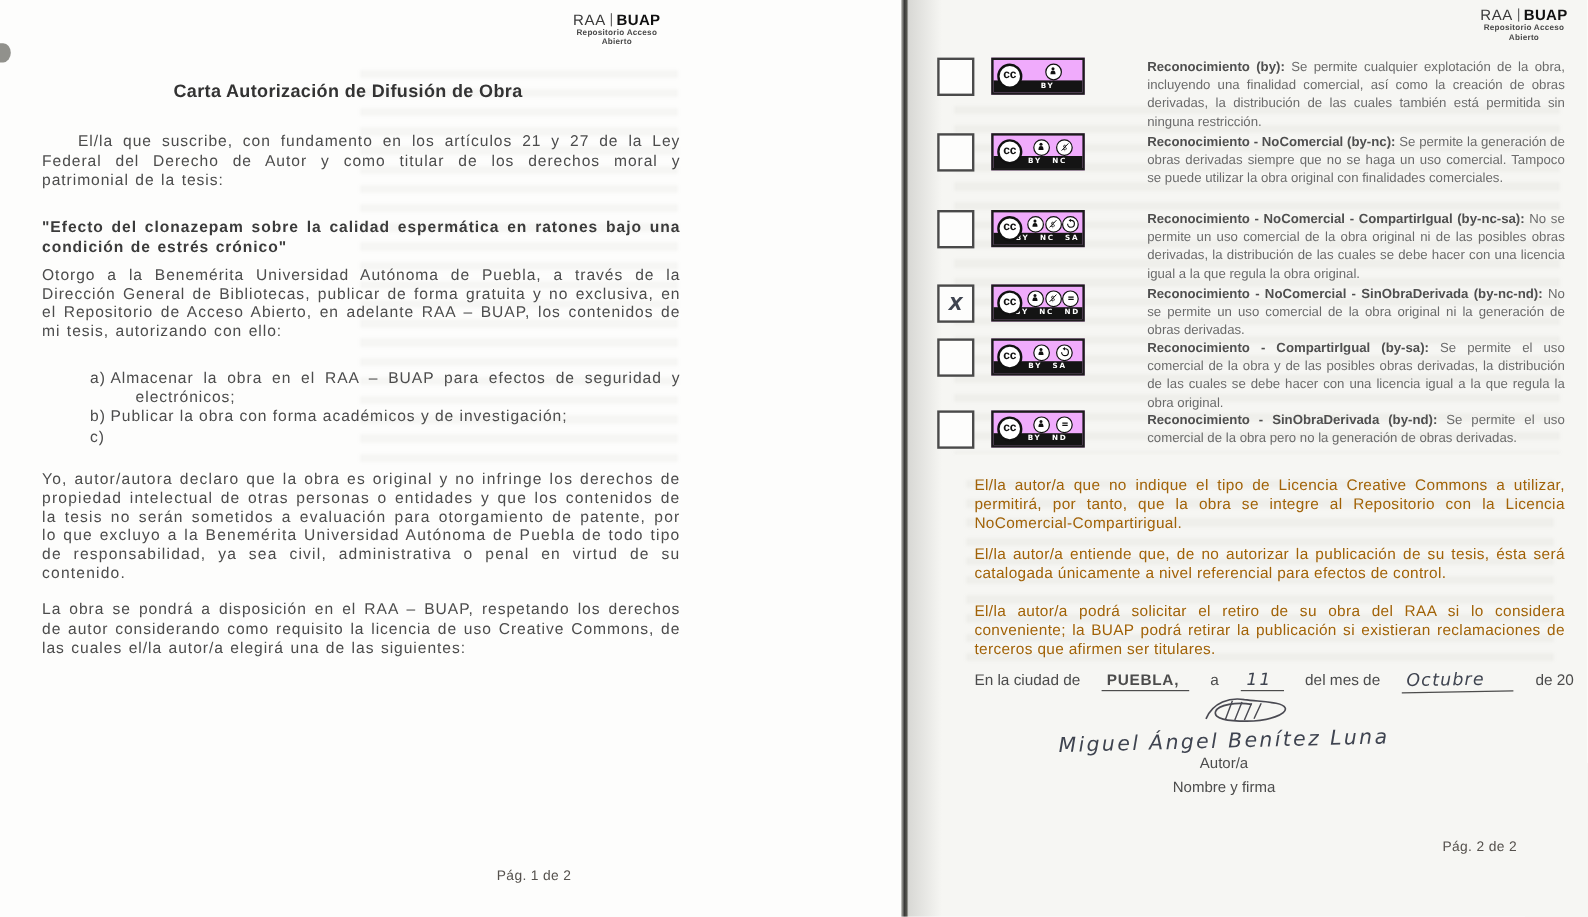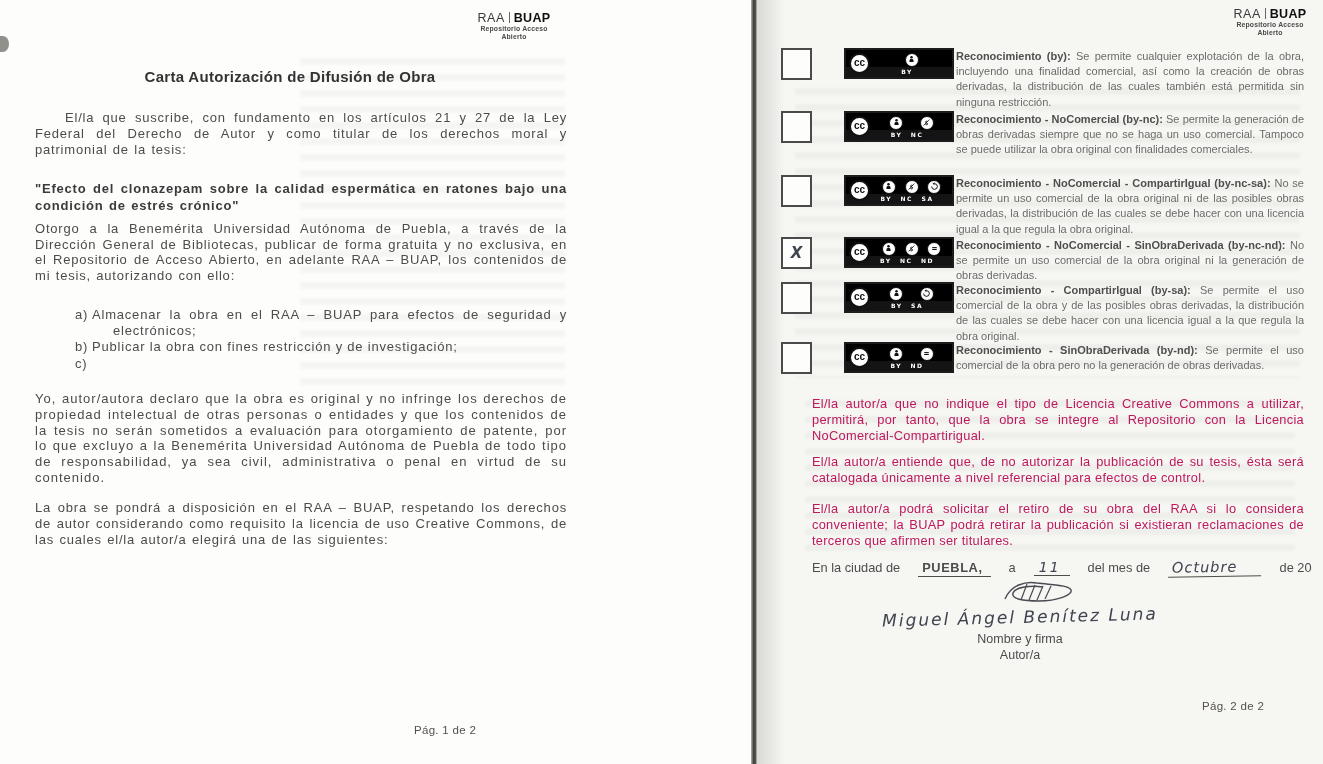--- a/index.html
+++ b/index.html
@@ -32,37 +32,37 @@
   .list{left:35px;width:532px;}
   .li{position:relative;padding-left:78px;text-indent:-21px;font-size:13px;line-height:15.6px;
       color:#4c4c4c;text-align:justify;letter-spacing:.8px;margin-bottom:1px;}
   .li .marker{position:absolute;left:40px;text-indent:0;}
   .footer{font-size:11.5px;color:#55514d;letter-spacing:.3px;}
   
   .lic-row{left:0;width:1323px;}
   .checkbox{position:absolute;left:781px;top:0;width:31px;height:32px;border:2px solid #4a4a4a;
             background:#fdfdfc;box-sizing:border-box;display:flex;align-items:center;
             justify-content:center;font-weight:bold;font-size:16px;color:#2e3137;}
-  .badge{position:absolute;left:844px;top:0;width:110px;height:31px;border:2px solid #1c1c1c;
-         background:#000000;box-sizing:border-box;}
+  .badge{position:absolute;left:826px;top:0;width:78px;height:31px;border:2px solid #1c1c1c;
+         background:#f0abfc;box-sizing:border-box;}
   .cc-circle{position:absolute;left:3px;top:3px;width:21px;height:21px;border:2px solid #111;
              border-radius:50%;box-sizing:border-box;font-weight:bold;font-size:10px;
              line-height:16px;text-align:center;color:#111;background:#fff;z-index:2;}
   .badge-icons{position:absolute;left:27px;top:2px;right:2px;height:15px;display:flex;
                justify-content:space-evenly;align-items:center;}
   .mini-circle{width:14px;height:14px;border:1.4px solid #111;border-radius:50%;box-sizing:border-box;
                display:flex;align-items:center;justify-content:center;background:#fff;}
   .mini-circle svg{width:9px;height:9px;display:block;}
   .badge-strip{position:absolute;left:0;right:0;bottom:0;height:10px;background:#141414;color:#fff;
                font-size:6px;font-weight:bold;letter-spacing:1.5px;word-spacing:5px;text-align:center;
                line-height:10px;padding-left:16px;font-family:"DejaVu Sans",sans-serif;}
   .lic-text{position:absolute;left:956px;top:1px;width:348px;font-size:11px;line-height:15.2px;
             color:#6b6b6b;text-align:justify;}
   .lic-name{font-weight:bold;color:#4f4f4f;}
-  .p2{left:812px;width:492px;font-size:12.8px;line-height:15.8px;color:#be185d;text-align:justify;
+  .p2{left:812px;width:492px;font-size:12.8px;line-height:15.8px;color:#a16207;text-align:justify;
       letter-spacing:.3px;}
   
   .date-line{left:812px;top:559px;display:flex;align-items:baseline;gap:18px;font-size:12.8px;
              color:#4c4c4c;white-space:nowrap;}
   .city{font-weight:bold;border-bottom:1.5px solid #4c4c4c;padding:0 8px 1px 4px;letter-spacing:.6px;}
   .blank{border-bottom:1.5px solid #4c4c4c;}
   .hand{font-family:"DejaVu Sans",sans-serif;font-style:italic;color:#3f4450;}
   .day{font-size:14px;padding:0 9px 0 5px;letter-spacing:2px;}
   .month{font-size:14.5px;padding:0 24px 1px 4px;letter-spacing:1px;display:inline-block;
          transform:rotate(-1deg);}
@@ -93,21 +93,21 @@
   <div class="abs doc-title">Carta Autorización de Difusión de Obra</div>
 
   <div class="abs p1 indent" style="top:110px;">El/la que suscribe, con fundamento en los artículos 21 y 27 de la Ley Federal del Derecho de Autor y como titular de los derechos moral y patrimonial de la tesis:</div>
 
   <div class="abs p1 bold-p" style="top:181px;line-height:16.5px;">"Efecto del clonazepam sobre la calidad espermática en ratones bajo una condición de estrés crónico"</div>
 
   <div class="abs p1" style="top:221px;line-height:15.6px;">Otorgo a la Benemérita Universidad Autónoma de Puebla, a través de la Dirección General de Bibliotecas, publicar de forma gratuita y no exclusiva, en el Repositorio de Acceso Abierto, en adelante RAA – BUAP, los contenidos de mi tesis, autorizando con ello:</div>
 
   <div class="abs list" style="top:307px;">
     <div class="li"><span class="marker">a)</span><span>Almacenar la obra en el RAA – BUAP para efectos de seguridad y electrónicos;</span></div>
-    <div class="li"><span class="marker">b)</span><span>Publicar la obra con fines restricción y de investigación;</span></div>
+    <div class="li"><span class="marker">b)</span><span>Publicar la obra con forma académicos y de investigación;</span></div>
     <div class="li"><span class="marker">c)</span></div>
   </div>
 
   <div class="abs p1" style="top:391px;line-height:15.8px;letter-spacing:1px;">Yo, autor/autora declaro que la obra es original y no infringe los derechos de propiedad intelectual de otras personas o entidades y que los contenidos de la tesis no serán sometidos a evaluación para otorgamiento de patente, por lo que excluyo a la Benemérita Universidad Autónoma de Puebla de todo tipo de responsabilidad, ya sea civil, administrativa o penal en virtud de su contenido.</div>
 
   <div class="abs p1" style="top:500px;">La obra se pondrá a disposición en el RAA – BUAP, respetando los derechos de autor considerando como requisito la licencia de uso Creative Commons, de las cuales el/la autor/a elegirá una de las siguientes:</div>
 
   <div class="abs footer" style="left:414px;top:724px;">Pág. 1 de 2</div>
 </div>
 
@@ -288,18 +288,18 @@
     <span>de 20</span>
     <span class="blank hand year">20</span>
   </div>
 
   <div class="abs sig">
     <svg width="92" height="28" viewBox="0 0 92 28" style="margin-left:34px;">
       <path d="M14 21 C20 7, 34 3, 46 5 C62 7, 78 7, 80 12 C82 17, 66 23, 48 23 C32 23, 20 21, 22 15 C24 9, 40 7, 52 9" fill="none" stroke="#4a4a52" stroke-width="1.4"></path>
       <path d="M30 22 L36 6 M38 22 L44 7 M46 22 L52 8 M54 21 L60 8" fill="none" stroke="#4a4a52" stroke-width="1.2"></path>
     </svg>
     <div class="sig-name hand">Miguel Ángel Benítez Luna</div>
+    <div class="sig-caption">Autor/a</div>
     <div class="sig-caption" style="margin-top:4px;">Nombre y firma</div>
-    <div class="sig-caption">Autor/a</div>
   </div>
 
   <div class="abs footer" style="left:1202px;top:700px;">Pág. 2 de 2</div>
 </div>
 
 </body></html>

